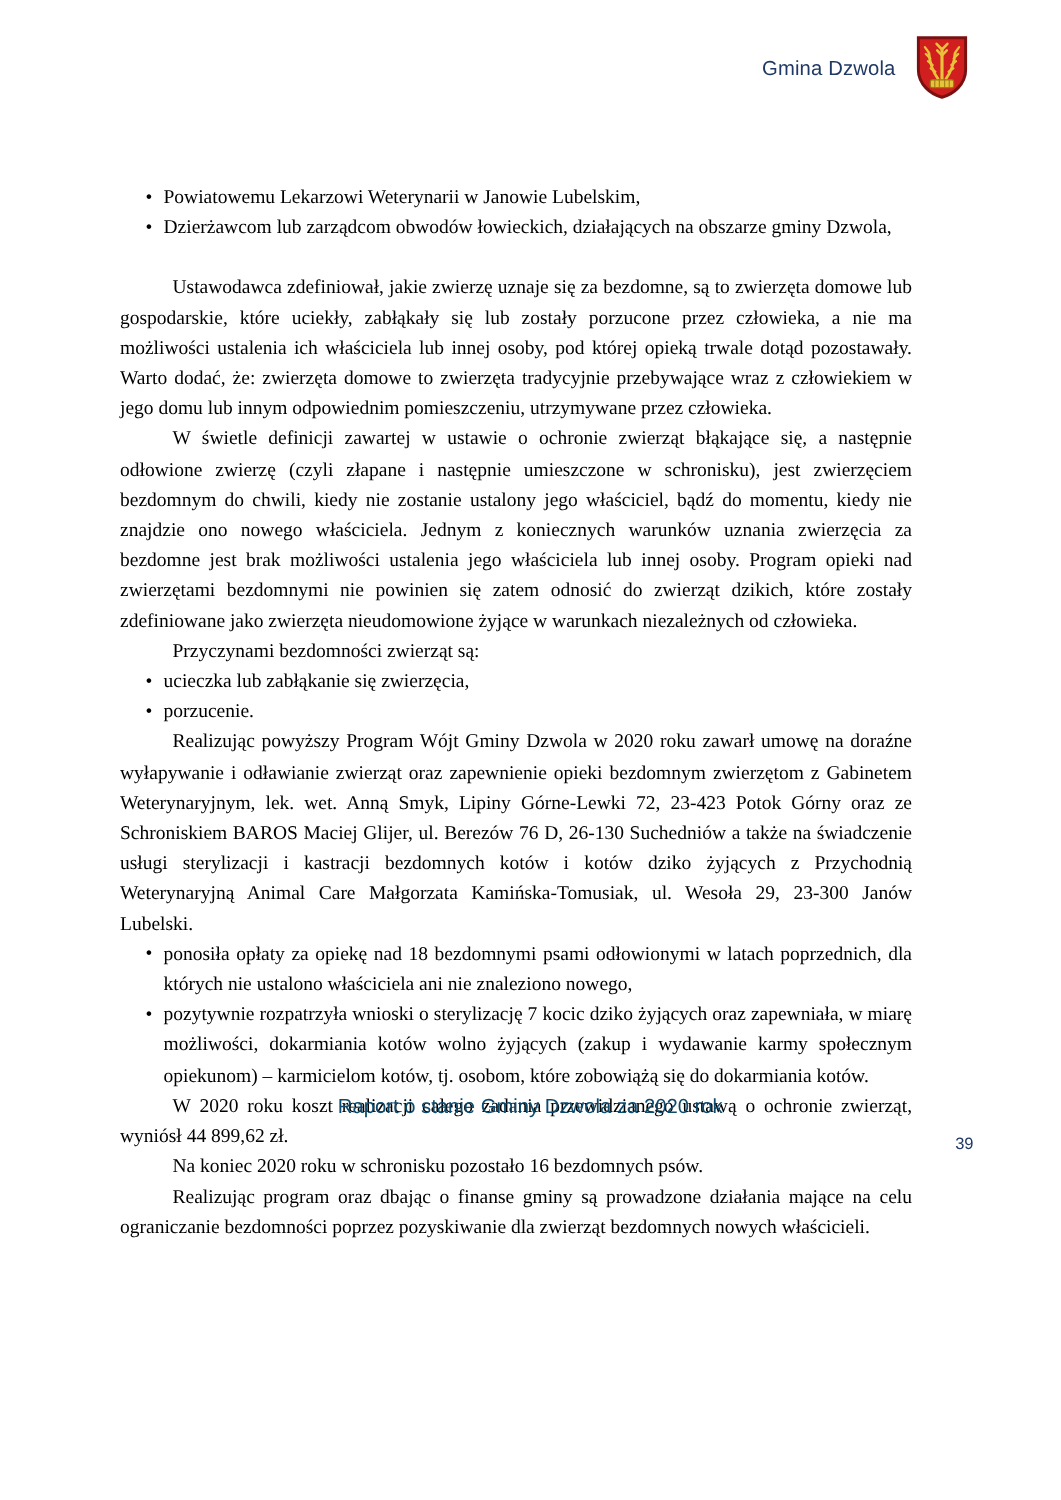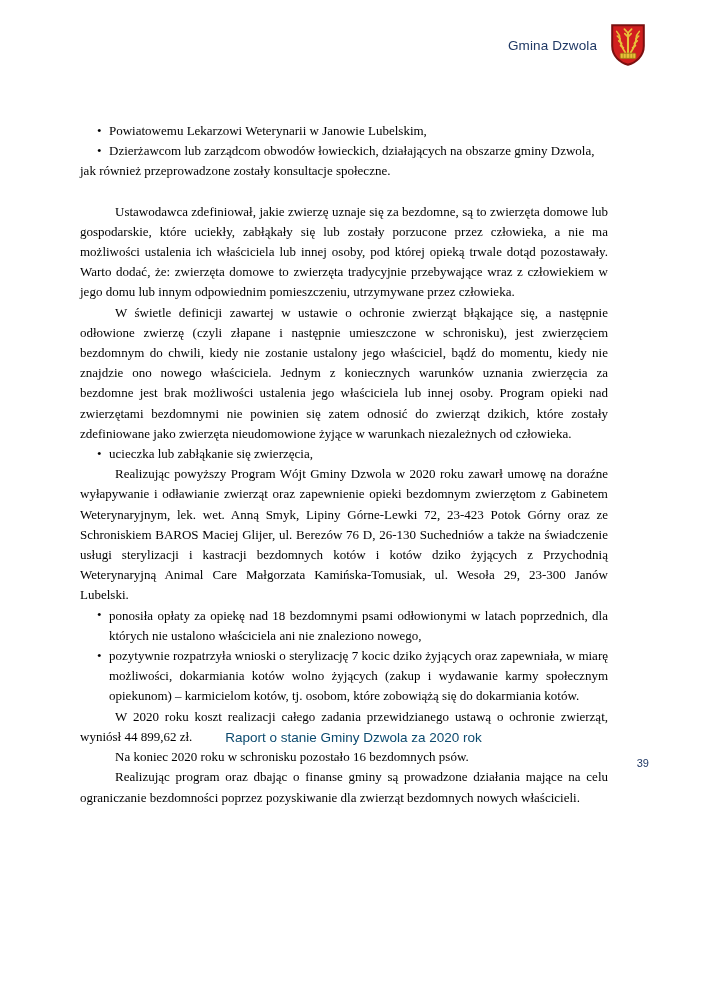--- a/index.html
+++ b/index.html
@@ -150,29 +150,30 @@
     </span>
   </div>
 
   <div class="content">
 
     <ul class="bullets">
       <li>Powiatowemu Lekarzowi Weterynarii w Janowie Lubelskim,</li>
       <li>Dzierżawcom lub zarządcom obwodów łowieckich, działających na obszarze gminy Dzwola,</li>
     </ul>
 
-    <p class="para-noindent">jak również przeprowadzone zostały konsultacje społeczne.</p>
 
     <p class="para" style="margin-top:20px;">Ustawodawca zdefiniował, jakie zwierzę uznaje się za bezdomne, są to zwierzęta domowe lub gospodarskie, które uciekły, zabłąkały się lub zostały porzucone przez człowieka, a nie ma możliwości ustalenia ich właściciela lub innej osoby, pod której opieką trwale dotąd pozostawały. Warto dodać, że: zwierzęta domowe to zwierzęta tradycyjnie przebywające wraz z człowiekiem w jego domu lub innym odpowiednim pomieszczeniu, utrzymywane przez człowieka.</p>
 
     <p class="para">W świetle definicji zawartej w ustawie o ochronie zwierząt błąkające się, a następnie odłowione zwierzę (czyli złapane i następnie umieszczone w schronisku), jest zwierzęciem bezdomnym do chwili, kiedy nie zostanie ustalony jego właściciel, bądź do momentu, kiedy nie znajdzie ono nowego właściciela. Jednym z koniecznych warunków uznania zwierzęcia za bezdomne jest brak możliwości ustalenia jego właściciela lub innej osoby. Program opieki nad zwierzętami bezdomnymi nie powinien się zatem odnosić do zwierząt dzikich, które zostały zdefiniowane jako zwierzęta nieudomowione żyjące w warunkach niezależnych od człowieka.</p>
 
+    <p class="para para-last">Przyczynami bezdomności zwierząt są:</p>
 
     <ul class="bullets">
       <li class="ragged">ucieczka lub zabłąkanie się zwierzęcia,</li>
+      <li class="ragged">porzucenie.</li>
     </ul>
 
     <p class="para">Realizując powyższy Program Wójt Gminy Dzwola w 2020 roku zawarł umowę na doraźne wyłapywanie i odławianie zwierząt oraz zapewnienie opieki bezdomnym zwierzętom z Gabinetem Weterynaryjnym, lek. wet. Anną Smyk, Lipiny Górne-Lewki 72, 23-423 Potok Górny oraz ze Schroniskiem BAROS Maciej Glijer, ul. Berezów 76 D, 26-130 Suchedniów a także na świadczenie usługi sterylizacji i kastracji bezdomnych kotów i kotów dziko żyjących z Przychodnią Weterynaryjną Animal Care Małgorzata Kamińska-Tomusiak, ul. Wesoła 29, 23-300 Janów Lubelski.</p>
 
 
     <ul class="bullets">
       <li>ponosiła opłaty za opiekę nad 18 bezdomnymi psami odłowionymi w latach poprzednich, dla których nie ustalono właściciela ani nie znaleziono nowego,</li>
       <li>pozytywnie rozpatrzyła wnioski o sterylizację 7 kocic dziko żyjących oraz zapewniała, w miarę możliwości, dokarmiania kotów wolno żyjących (zakup i wydawanie karmy społecznym opiekunom) – karmicielom kotów, tj. osobom, które zobowiążą się do dokarmiania kotów.</li>
     </ul>
 

